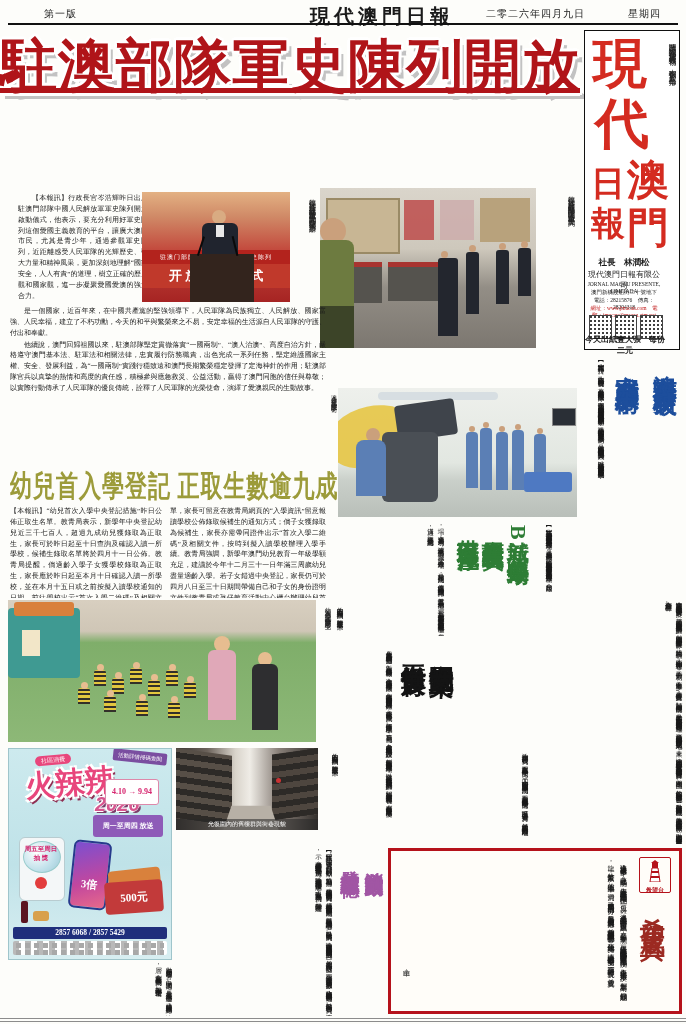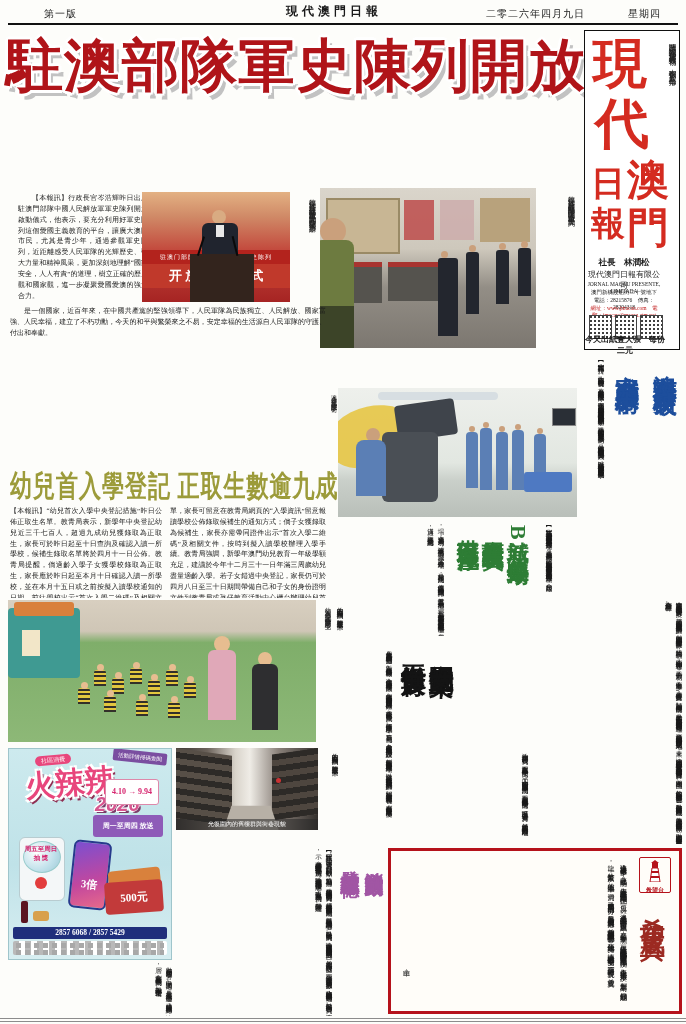--- a/index.html
+++ b/index.html
@@ -2,21 +2,21 @@
 <html><head>
 <meta charset="utf-8">
 <style>
   html,body{margin:0;padding:0;background:#e8e8e4;}
   #page{position:relative;width:686px;height:1024px;background:#fdfdfa;margin:0 auto;
         font-family:"Liberation Serif","DejaVu Serif",serif;color:#1a1a1a;overflow:hidden;}
   .abs{position:absolute;}
   .pre{white-space:pre-line;}
   
   .hd-small{font-size:10px;letter-spacing:1px;}
-  .hd-paper{font-size:12px;font-weight:bold;letter-spacing:4px;}
+  .hd-paper{font-size:20px;font-weight:bold;letter-spacing:4px;margin-left:24px;}
   .hd-rule{border-top:2px solid #111;}
   
   .bigred{font-family:"Liberation Sans","DejaVu Sans",sans-serif;font-weight:900;
     font-size:57px;line-height:78px;letter-spacing:1px;color:#b01419;white-space:nowrap;
     text-shadow:-2px -2px 0 #fff,2px -2px 0 #fff,-2px 2px 0 #fff,2px 2px 0 #fff,
       0 -3px 0 #fff,0 3px 0 #fff,-3px 0 0 #fff,3px 0 0 #fff,5px 6px 0 #c2c2c2;}
   
   .bt{font-size:7px;line-height:1.55;text-align:justify;overflow:hidden;}
   .bt p{margin:0 0 1px 0;text-indent:14px;}
   .vbt{writing-mode:vertical-rl;font-size:6.6px;line-height:1.6;letter-spacing:.5px;
@@ -66,21 +66,21 @@
 <body>
 
 <div id="page">
 
   <div class="abs hd-small" style="left:14px;top:7px;margin-left:30px;">第一版</div>
   <div class="abs hd-paper" style="left:286px;top:3px;">現代澳門日報</div>
   <div class="abs hd-small" style="left:478px;top:7px;margin-left:8px;">二零二六年四月九日</div>
   <div class="abs hd-small" style="left:628px;top:7px;">星期四</div>
   <div class="abs hd-rule" style="left:8px;top:23px;width:670px;"></div>
 
-  <div class="abs bigred" style="left:6px;top:26px;">駐澳部隊軍史陳列開放</div>
+  <div class="abs bigred" style="left:0;top:26px;text-decoration:underline;">駐澳部隊軍史陳列開放</div>
 
   <div class="abs mast" style="left:584px;top:30px;width:94px;height:318px;">
     <div class="abs vcap" style="right:2px;top:6px;height:290px;font-size:7.5px;">澳門政府承認為刊登法律廣告有效刊物　本報創刊於一九八七年二月</div>
     <div class="abs brand" style="left:8px;top:6px;font-size:54px;">現</div>
     <div class="abs brand" style="left:10px;top:66px;font-size:54px;">代</div>
     <div class="abs brand" style="left:6px;top:136px;font-size:34px;">日</div>
     <div class="abs brand" style="left:6px;top:176px;font-size:34px;">報</div>
     <div class="abs brand" style="left:42px;top:128px;font-size:42px;">澳</div>
     <div class="abs brand" style="left:42px;top:176px;font-size:42px;">門</div>
     <div class="abs" style="left:0;top:226px;width:78px;text-align:center;font-size:8.5px;font-weight:bold;">社長　林潤松</div>
@@ -125,20 +125,21 @@
     <div class="abs" style="left:-6px;top:118px;width:40px;height:42px;background:#3c4428;"></div>
     <div class="suit" style="left:118px;top:70px;height:78px;width:20px;"></div>
     <div class="suit" style="left:146px;top:64px;height:62px;"></div>
     <div class="suit" style="left:176px;top:62px;height:54px;"></div>
     <div class="suit" style="left:198px;top:60px;height:48px;"></div>
   </div>
   <div class="abs vcap" style="left:552px;top:190px;width:24px;height:158px;">行政長官岑浩輝參觀駐澳門部隊中國人民解放軍軍史陳列</div>
 
   <div class="abs bt" style="left:10px;top:306px;width:316px;height:152px;">
     <p>是一個國家，近百年來，在中國共產黨的堅強領導下，人民軍隊為民族獨立、人民解放、國家富強、人民幸福，建立了不朽功勳，今天的和平與繁榮來之不易，安定幸福的生活源自人民軍隊的守護、付出和奉獻。</p>
+    <p>他續說，澳門回歸祖國以來，駐澳部隊堅定貫徹落實“一國兩制”、“澳人治澳”、高度自治方針，嚴格遵守澳門基本法、駐軍法和相關法律，忠實履行防務職責，出色完成一系列任務，堅定維護國家主權、安全、發展利益，為“一國兩制”實踐行穩致遠和澳門長期繁榮穩定發揮了定海神針的作用；駐澳部隊官兵以真摯的熱情和高度的責任感，積極參與應急救災、公益活動，贏得了澳門同胞的信任與尊敬；以實際行動傳承了人民軍隊的優良傳統，詮釋了人民軍隊的光榮使命，演繹了愛澳親民的生動故事。</p>
   </div>
 
   <div class="abs kg-head" style="left:10px;top:466px;">幼兒首入學登記 正取生數逾九成</div>
   <div class="abs bt" style="left:10px;top:506px;width:152px;height:92px;">【本報訊】“幼兒首次入學中央登記措施”昨日公佈正取生名單。教青局表示，新學年中央登記幼兒近三千七百人，超過九成幼兒獲錄取為正取生，家長可於昨日起至十日查詢及確認入讀一所學校，候補生錄取名單將於四月十一日公佈。教青局提醒，倘適齡入學子女獲學校錄取為正取生，家長應於昨日起至本月十日確認入讀一所學校，並在本月十五日或之前按擬入讀學校通知的日期，前往學校出示“首次入學二維碼”及相關文件辦理入學手續。學校將於四月十一日起陸續公佈候補生的錄取名</div>
   <div class="abs bt" style="left:170px;top:506px;width:156px;height:92px;">單，家長可留意在教青局網頁的“入學資訊”留意報讀學校公佈錄取候補生的通知方式；倘子女獲錄取為候補生，家長亦需帶同證件出示“首次入學二維碼”及相關文件，按時到擬入讀學校辦理入學手續。教青局強調，新學年澳門幼兒教育一年級學額充足，建議於今年十二月三十一日年滿三周歲幼兒盡量適齡入學。若子女錯過中央登記，家長仍可於四月八日至三十日期間帶備自己和子女的身份證明文件到教青局或氹仔教育活動中心櫃台辦理幼兒首次入學登記。</div>
 
   <div class="abs photo" style="left:8px;top:600px;width:308px;height:142px;background:linear-gradient(180deg,#d8cfc0 0%,#cfc6b6 22%,#7fae6a 30%,#8db877 100%);">
     <div class="abs" style="left:0;top:8px;width:72px;height:70px;background:#3f9a92;border-radius:4px;"></div>
     <div class="abs" style="left:6px;top:2px;width:60px;height:14px;background:#d9803c;border-radius:3px;"></div>
     <div class="abs" style="left:14px;top:30px;width:18px;height:26px;background:#f2e6c8;"></div>

